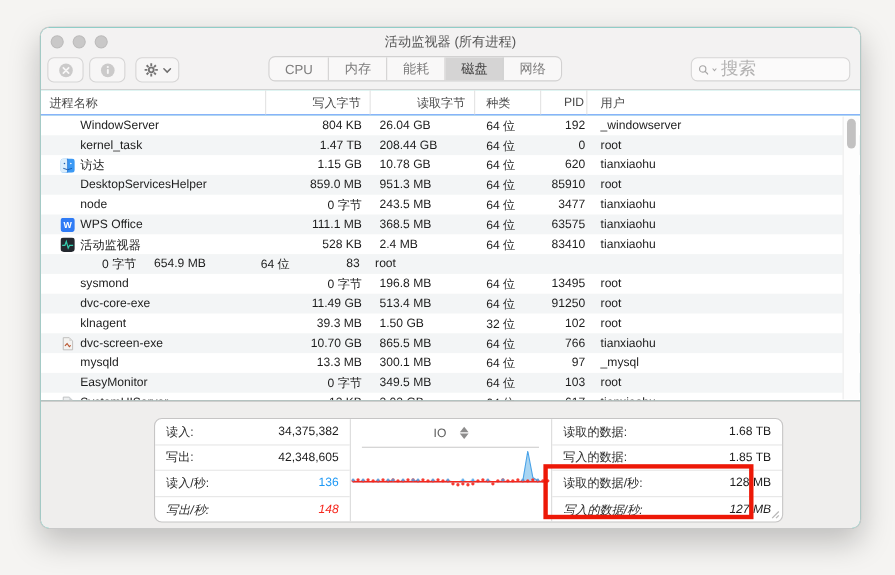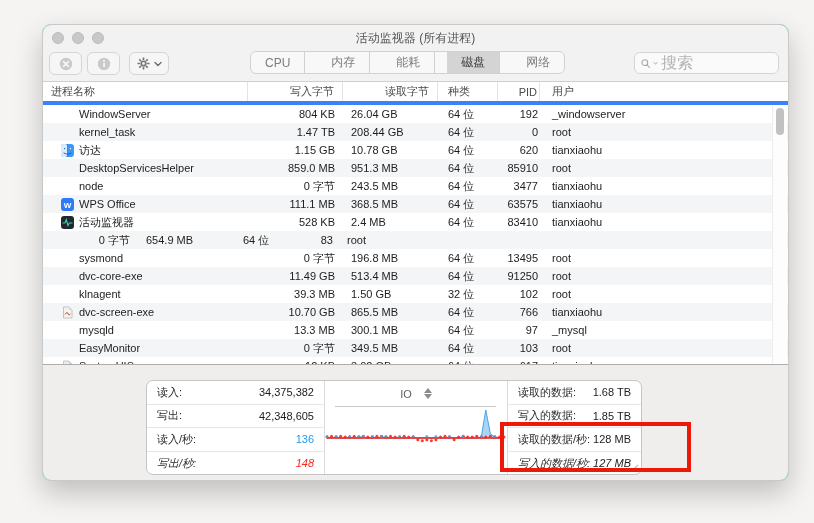--- a/index.html
+++ b/index.html
@@ -8,47 +8,46 @@
     font-family:"Liberation Sans","DejaVu Sans",sans-serif;
     background:#f5f4f2;
     position:relative; overflow:hidden;
     -webkit-font-smoothing:antialiased;
   }
   .window {
     position:absolute; left:36px; top:24px; width:747px; height:457px;
     background:#14b8a6; border:1px solid #c9c9c9; border-radius:9px;
     box-shadow:0 12px 28px rgba(0,0,0,.22);
     overflow:hidden;
-    margin-left:6px;
   }
   
   .chrome { position:absolute; left:0; top:0; right:0; height:57px;
     background:#f3f2f2; border-bottom:1px solid #cfcfcf; }
   .traffic { position:absolute; left:9px; top:7px; display:flex; gap:8px; }
   .light { width:12px; height:12px; border-radius:50%; background:#c9c8c8; border:1px solid #bcbbbb; }
   .title { position:absolute; left:0; right:0; top:5px; text-align:center;
     font-size:12px; color:#555; }
   .tb-btn { position:absolute; top:27px; height:23px; border:1px solid #d6d5d5;
     border-radius:6px; background:#f7f6f6; display:flex; align-items:center; justify-content:center; }
   .tb-btn svg { display:block; }
   .seg { position:absolute; left:207px; top:26px; height:23px; display:flex;
-    border:1px solid #d2d1d1; border-radius:6px; overflow:hidden; background:#f9f8f8;gap:12px; }
+    border:1px solid #d2d1d1; border-radius:6px; overflow:hidden; background:#f9f8f8; }
   .seg-item { font-size:12px; color:#7e7d7d; display:flex; align-items:center; justify-content:center;
     border-right:1px solid #d2d1d1; padding:0 14px; min-width:48px; cursor:default; }
   .seg-item:last-child { border-right:none; }
   .seg-item.selected { background:#d5d4d4; color:#3f3e3e; }
   .search { position:absolute; left:591px; top:27px; width:145px; height:22px;
     border:1px solid #d6d5d5; border-radius:6px; background:#fbfafa;
     display:flex; align-items:center; padding:0 6px; gap:3px; }
   .search input { border:none; outline:none; background:transparent; width:100%;
     font-size:16px; color:#333; font-family:Liberation Sans, sans-serif; }
   .search input::placeholder { color:#b3b2b2; }
   
   .thead { position:absolute; left:0; top:57px; right:0; height:23px; background:#fff;
-    border-bottom:4px solid #3b82f6; display:flex; font-size:11px; color:#4a4a4a; }
+    border-bottom:1px solid #3b82f6; display:flex; font-size:11px; color:#4a4a4a; }
   .th { display:flex; align-items:center; border-right:1px solid #e3e3e3; padding:0 8px; }
   .tbody { position:absolute; left:0; top:80px; right:0; height:259px; overflow:hidden; background:#fff; }
   .row { display:flex; height:18px; align-items:center; font-size:11px; color:#1d1d1d; }
   .row:nth-child(even) { background:#f3f5f6; }
   .cell { padding:0 8px; white-space:nowrap; overflow:hidden; }
   .c-name   { width:205px; display:flex; align-items:center; gap:5px; padding-left:18px; }
   .c-writ   { width:95px; text-align:right; }
   .c-read   { width:95px; text-align:left; }
   .c-kind   { width:60px; padding-left:10px; }
   .c-pid    { width:42px; text-align:right; padding:0 2px 0 0; }
@@ -56,21 +55,21 @@
   .h-name { width:205px; } .h-writ { width:95px; justify-content:flex-end; }
   .h-read { width:95px; justify-content:flex-end; } .h-kind { width:60px; padding-left:10px; }
   .h-pid { width:42px; justify-content:flex-end; padding:0 2px 0 0; } .h-user { flex:1; padding-left:12px; border-right:none; }
   .proc-icon { width:13px; height:13px; flex:0 0 13px; display:inline-block; }
   .scrollbar { position:absolute; right:1px; top:81px; width:15px; height:257px;
     background:#fdfdfd; border-left:1px solid #ececec; }
   .thumb { position:absolute; left:3px; top:2px; width:8px; height:27px; border-radius:4px; background:#c2c1c1; }
   
   .footer { position:absolute; left:0; right:0; top:339px; bottom:0;
     background:#efeeed; border-top:1px solid #aeadad; }
-  .panel { position:absolute; left:103px; top:15px; width:496px; height:95px;
+  .panel { position:absolute; left:103px; top:15px; width:572px; height:95px;
     background:#fff; border:1px solid #c6c5c5; border-radius:7px; display:flex; }
   .p-sec { position:relative; height:100%; }
   .p-left { width:178px; border-right:1px solid #dbdbdb; }
   .p-mid  { width:183px; border-right:1px solid #dbdbdb; }
   .p-right{ flex:1; }
   .stat-row { height:23.5px; display:flex; align-items:center; justify-content:space-between;
     padding:0 10px; font-size:11px; color:#2b2b2b; border-bottom:1px solid #e6e6e6; }
   .stat-row:last-child { border-bottom:none;font-style:italic; }
   .io-head { height:25px; display:flex; align-items:center; justify-content:center; gap:12px;
     font-size:11px; color:#5d5d5d; }

